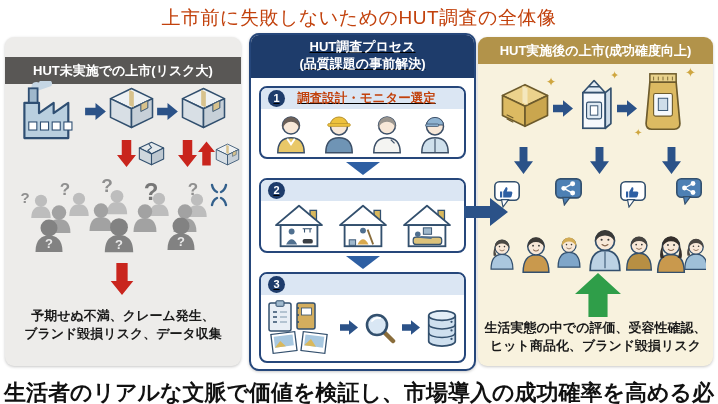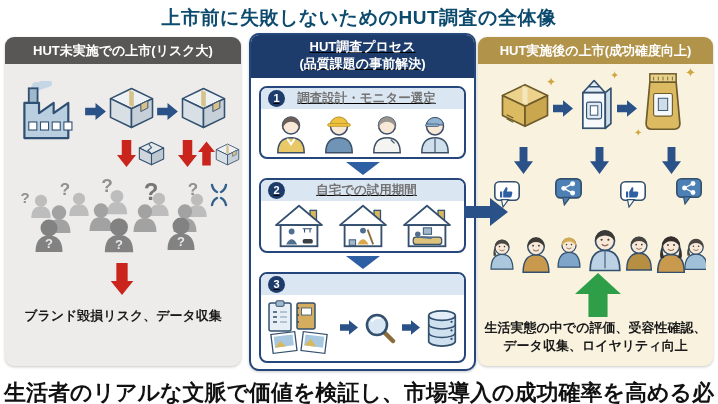--- a/index.html
+++ b/index.html
@@ -1,33 +1,33 @@
 <!DOCTYPE html>
 <html><head>
 <meta charset="utf-8">
 <style>
   html,body{margin:0;padding:0;background:#fff;}
   body{width:718px;height:404px;font-family:"Liberation Sans","DejaVu Sans",sans-serif;}
   #stage{position:relative;width:718px;height:404px;overflow:hidden;background:#fff;}
   .abs{position:absolute;}
-  .ttl{position:absolute;top:5px;left:0;width:100%;text-align:center;font-size:19px;font-weight:bold;color:#0c4a6e;letter-spacing:.5px;}
+  .ttl{position:absolute;top:5px;left:0;width:100%;text-align:center;font-size:19px;font-weight:normal;color:#c2410c;letter-spacing:.5px;}
   .panel{position:absolute;border-radius:9px;overflow:hidden;box-shadow:0 1px 3px rgba(0,0,0,.22);}
   #lp{left:5px;top:37px;width:236px;height:329px;background:#edecea;}
   #mp{left:249px;top:33px;width:227px;height:338px;background:#ffffff;border:2px solid #26477b;box-sizing:border-box;border-radius:10px;text-decoration:underline;}
   #rp{left:478px;top:37px;width:235px;height:329px;background:#f8f2de;}
   .phead{height:27px;display:flex;align-items:center;justify-content:center;color:#fff;font-weight:bold;font-size:13px;}
-  #lp .phead{background:#595755;}
+  #lp .phead{background:#595755;margin-top:20px;}
   #rp .phead{background:#b2934a;text-align:center;}
   .mhead{background:#1e3c6b;color:#fff;font-weight:bold;font-size:13px;text-align:center;line-height:1.3;padding:4px 0 5px;}
   .cap{position:absolute;left:0;width:100%;text-align:center;font-weight:bold;font-size:13px;color:#1a1a1a;line-height:1.4;}
   .ft{position:absolute;top:378px;left:0;width:100%;text-align:center;font-weight:bold;font-size:22px;color:#111;}
   .step{margin:0 8px;border:2px solid #26477b;border-radius:8px;overflow:hidden;background:#fff;}
   .shead{display:flex;align-items:center;background:#dbe6f3;padding:2px 7px;gap:6px;}
   .sbadge{width:17px;height:17px;border-radius:50%;background:#1e3c6b;color:#fff;font-size:11px;font-weight:bold;display:flex;align-items:center;justify-content:center;flex:0 0 auto;}
-  .slabel{flex:1;text-align:center;font-weight:bold;font-size:12.5px;color:#737373;padding-right:15px;}
+  .slabel{flex:1;text-align:center;font-weight:bold;font-size:12.5px;color:#c2410c;padding-right:15px;}
   .sbody{display:flex;align-items:center;justify-content:center;}
   .chev{display:flex;justify-content:center;margin:3px 0;}
   .sparkle{position:absolute;color:#cfa63f;font-weight:bold;}
   .docs{position:relative;width:66px;height:58px;}
 </style>
 </head>
 <body>
 
 <svg width="0" height="0" style="position:absolute" aria-hidden="true">
 <defs>
@@ -169,20 +169,21 @@
         <path d="M-2,3 Q-6,5 -7,10"></path>
           <path d="M2,3 Q6,5 7,10"></path>
       </g>
     </svg>
 
     <svg class="abs" style="left:94px;top:226px" width="46" height="32">
         <use href="#sym-red-down" width="46" height="32"></use>
       </svg>
 
     <div class="cap" style="top:270px">
+      <div>予期せぬ不満、クレーム発生、</div>
       <div>ブランド毀損リスク、データ収集</div>
     </div>
   </div>
 
   <div id="mp" class="panel">
     <div class="mhead">
       <div>HUT調査プロセス</div>
       <div>(品質課題の事前解決)</div>
     </div>
 
@@ -222,21 +223,20 @@
 
     <div class="chev">
         <svg width="34" height="13">
           <use href="#sym-chev" width="34" height="13"></use>
         </svg>
       </div>
 
     <div class="step">
       <div class="shead">
         <div class="sbadge">2</div>
-        <div class="slabel">自宅での試用期間</div>
       </div>
       <div class="sbody" style="height:50px;gap:10px">
         <svg width="54" height="46" viewBox="0 0 56 50">
           <rect x="40" y="8" width="7" height="10" fill="#d9b85c" stroke="#33506e" stroke-width="1.4"></rect>
           <path d="M28,3 L3,24 H53 Z" fill="#fff" stroke="#33506e" stroke-width="2" stroke-linejoin="round"></path>
           <rect x="8" y="24" width="40" height="23" fill="#fff" stroke="#33506e" stroke-width="2"></rect>
           <path d="M32,28 h10 M34,28 v4 M40,28 v4" stroke="#33506e" stroke-width="1.2"></path>
           <circle cx="20" cy="31" r="3.2" fill="#4f6f8f"></circle>
           <path d="M14,45 q6,-11 12,0 Z" fill="#4f6f8f"></path>
           <rect x="32" y="39" width="11" height="5" rx="2" fill="#3a3f45"></rect>
@@ -463,19 +463,19 @@
         </g>
       </g>
     </svg>
 
     <svg class="abs" style="left:96px;top:236px" width="48" height="44">
         <use href="#sym-green-up" width="48" height="44"></use>
       </svg>
 
     <div class="cap" style="top:282px">
       <div>生活実態の中での評価、受容性確認、</div>
-      <div>データ収集、ロイヤリティ向上</div>
+      <div>ヒット商品化、ブランド毀損リスク</div>
     </div>
   </div>
 
   <div class="ft">生活者のリアルな文脈で価値を検証し、市場導入の成功確率を高める必須プロセス。</div>
 
 </div>
 
 </body></html>

